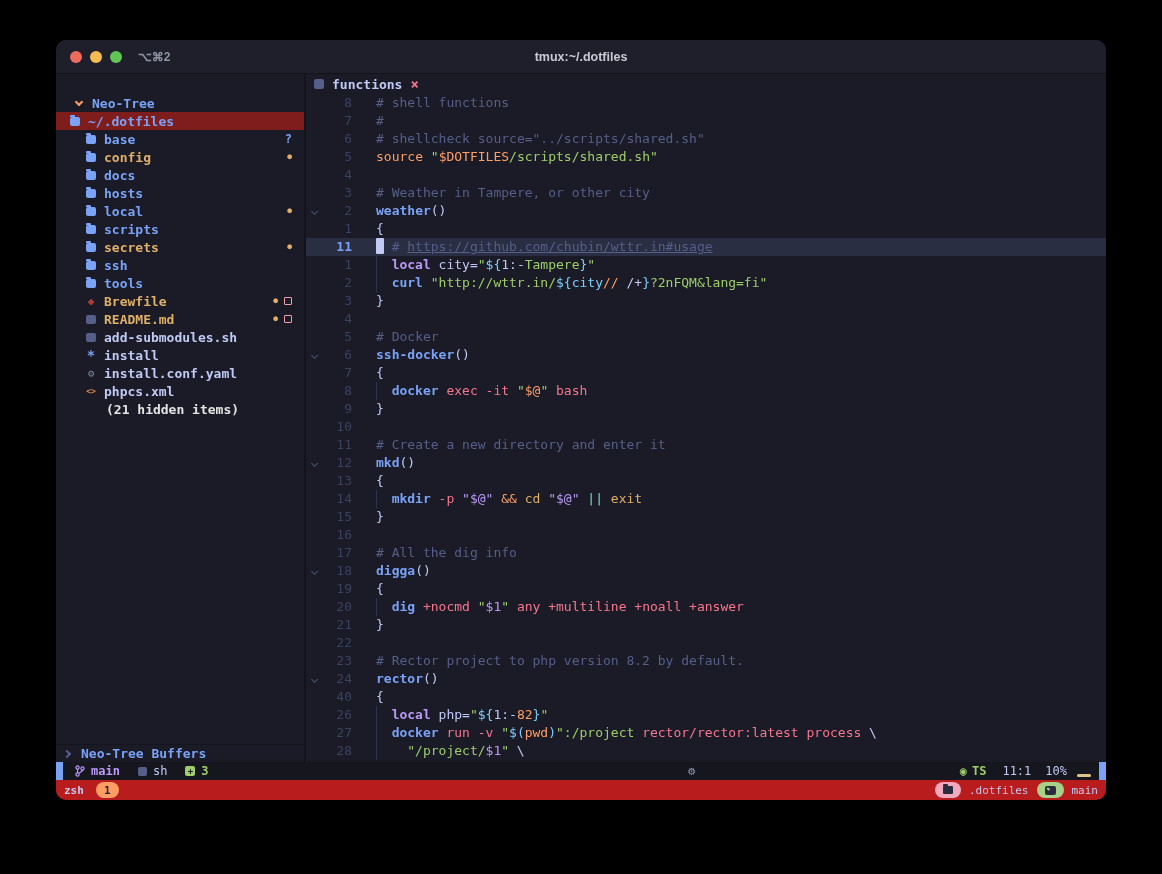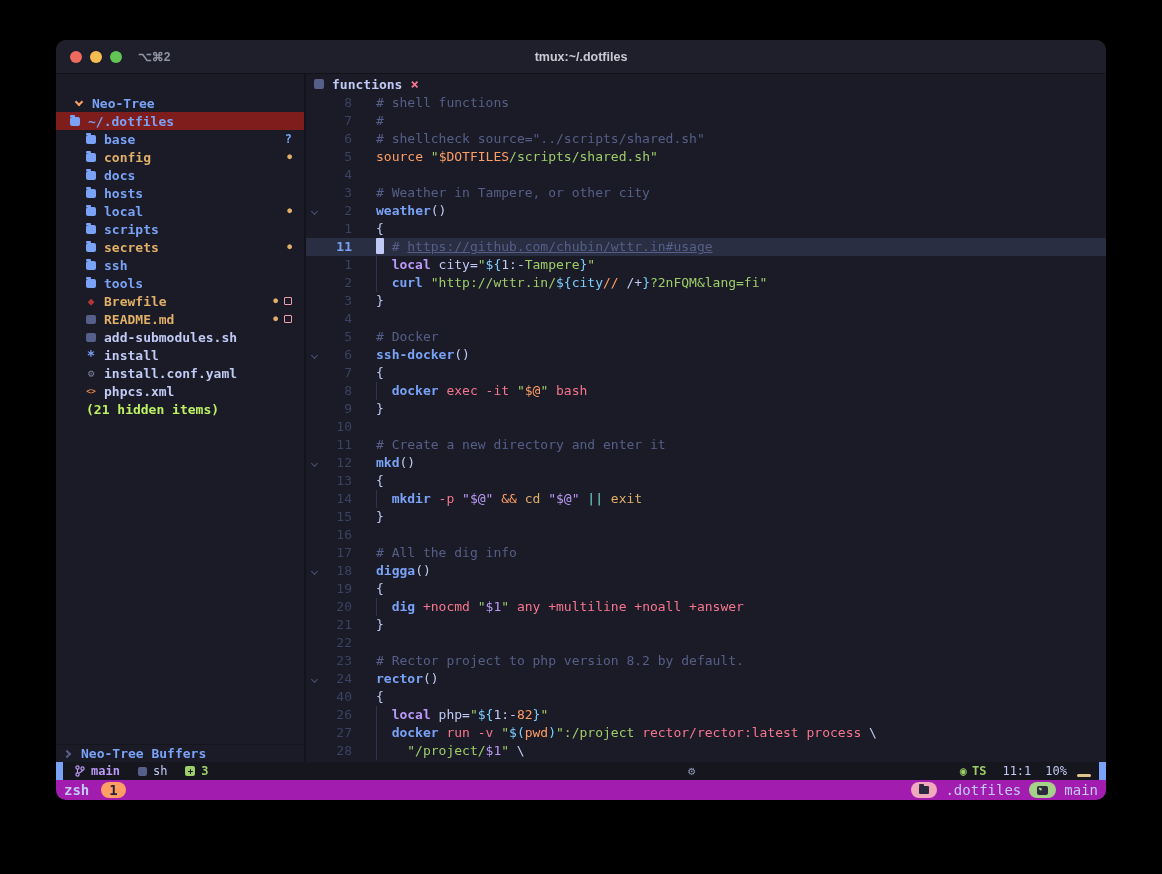--- a/index.html
+++ b/index.html
@@ -26,21 +26,21 @@
   
   .trow { height:18px; display:flex; align-items:center; font-size:13px; font-weight:600;
           padding-right:12px; }
   .trow .lbl { white-space:pre; }
   .trow.header { padding-left:20px; }
   .trow.root { padding-left:14px; background:#7f1d1d; }
   .trow.child { padding-left:30px; }
   .tspacer { flex:1 1 auto; }
   .buffersrow { height:18px; display:flex; align-items:center; padding-left:8px; font-size:13px;
                 font-weight:600; color:#7aa2f7; border-top:1px solid #14151d; }
-  .c-blue { color:#7aa2f7; } .c-yel { color:#e0af68; } .c-fg { color:#c0caf5; } .c-dim { color:#bef264; }
+  .c-blue { color:#7aa2f7; } .c-yel { color:#e0af68; } .c-fg { color:#c0caf5; } .c-dim { color:#e5e5e5;margin-left:20px; }
   .chev { width:6px; height:6px; border-left:2px solid #ff9e64; border-bottom:2px solid #ff9e64;
           transform:rotate(-45deg); display:inline-block; margin-right:10px; margin-top:-3px; }
   .chev.right { border-color:#565f89; transform:rotate(-135deg); margin-top:0; margin-right:11px; }
   .fold-chev { width:5px; height:5px; border-left:1.5px solid #4a5375; border-bottom:1.5px solid #4a5375;
                transform:rotate(-45deg); display:inline-block; }
   .ficon { width:10px; height:9px; border-radius:2px; margin-right:8px; flex:0 0 auto; position:relative; }
   .ficon.folder { background:#7aa2f7; }
   .ficon.folder::before { content:""; position:absolute; top:-2px; left:0; width:5px; height:2px;
                           background:inherit; border-radius:1px 1px 0 0; }
   .ficon.plain { background:#565f89; }
@@ -82,21 +82,21 @@
               font-size:9px; font-weight:700; display:flex; align-items:center; justify-content:center; }
   .seg.added { color:#9ece6a; font-weight:700; }
   .sl-right { margin-left:auto; display:flex; align-items:center; }
   .gear { color:#8f95b3; font-size:12px; margin-right:10px; }
   .lsp { color:#a9b1d6; margin-right:16px; white-space:pre;margin-top:41px; }
   .ts { color:#9ece6a; font-weight:700; margin-right:16px; display:flex; gap:5px; align-items:center; }
   .pos { color:#c0caf5; margin-right:14px; } .pct { color:#c0caf5; margin-right:10px; }
   .creambar { width:14px; height:3px; background:#e0c48c; border-radius:2px; margin:8px 8px 0 0; }
   .scrollblock { width:7px; height:18px; background:#7aa2f7; }
   
-  .tmuxbar { height:20px; background:#a21caf; display:flex; align-items:center; font-size:14px;
+  .tmuxbar { height:20px; background:#b91c1c; display:flex; align-items:center; font-size:11px;
              color:#c0caf5; padding:9px 8px; flex:0 0 auto; }
   .tm-left { display:flex; align-items:center; gap:12px; font-weight:600; }
   .pill { height:16px; border-radius:8px; padding:0 8px; display:flex; align-items:center;
           font-weight:700; color:#24253a; }
   .pill.orange { background:#ff9e64; }
   .pill.pink { background:#f2a8bd; }
   .pill.green { background:#a6d189; }
   .tm-right { margin-left:auto; display:flex; align-items:center; gap:8px; }
   .mini-folder { width:10px; height:8px; background:#2a2b3d; border-radius:1px; position:relative; }
   .mini-folder::before { content:""; position:absolute; top:-2px; left:0; width:5px; height:2px;

